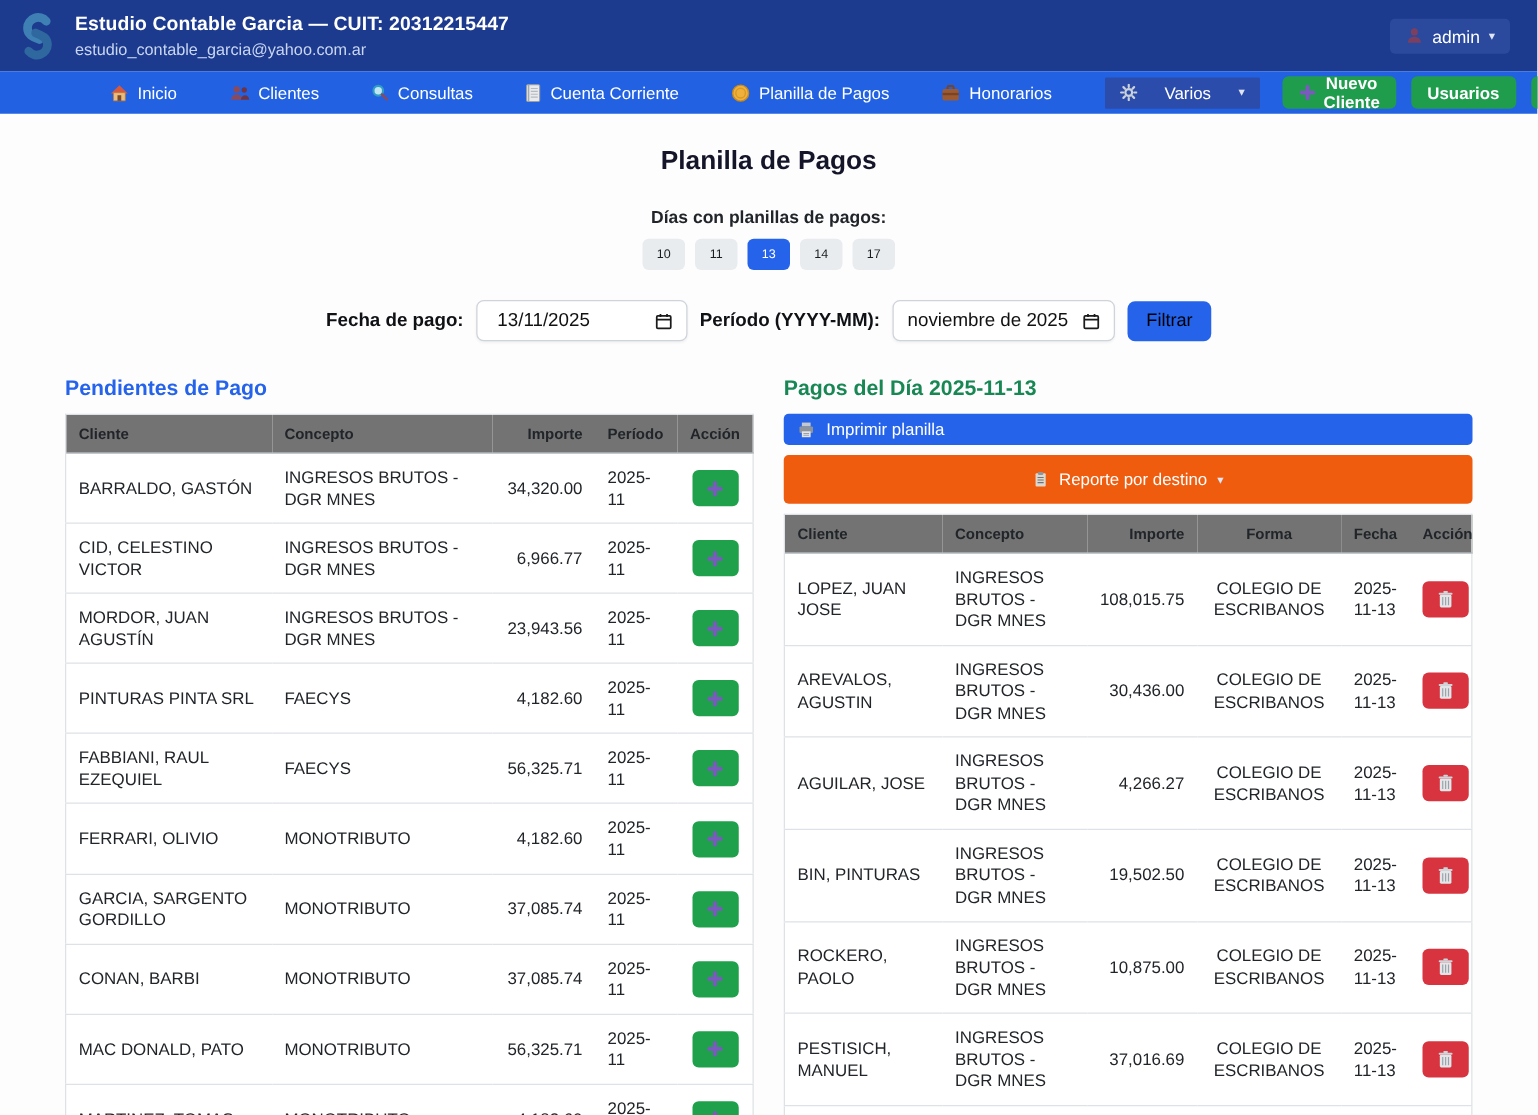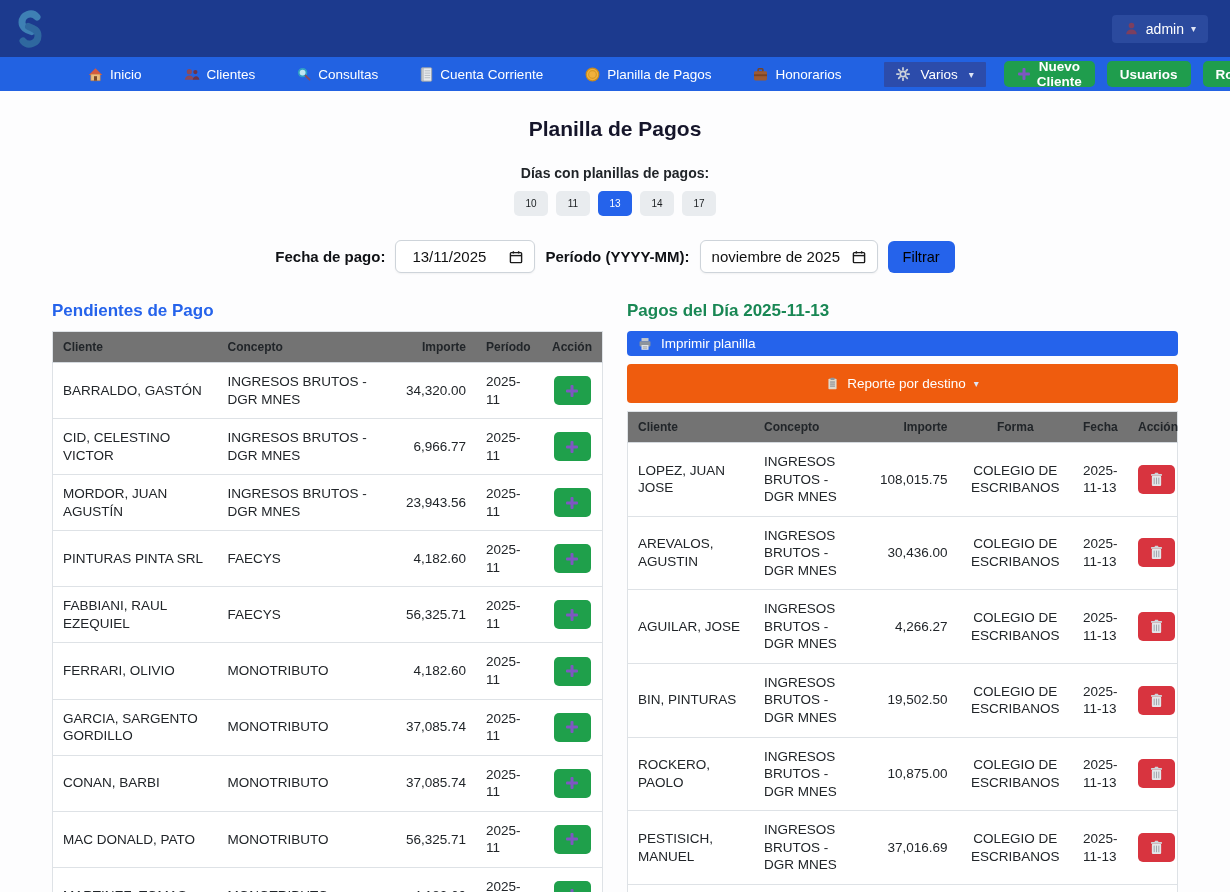--- a/index.html
+++ b/index.html
@@ -27,21 +27,21 @@
     height: 34px; background: #2262e2; display: flex; align-items: center;
     padding: 0 16px 0 88px;
   }
   .nav-item {
     display: flex; align-items: center; gap: 7px; color: #fff;
     font-size: 13.5px; margin-right: 42px; cursor: pointer; white-space: nowrap;
     text-decoration: none;
   }
   .varios-btn {
     background: #2c4cab; border: none; border-radius: 1px; padding: 5px 12px;
-    display: flex; align-items: center; gap: 11px; color: #fff; font-size: 13.5px;
+    display: flex; align-items: center; gap: 22px; color: #fff; font-size: 13.5px;
     margin-right: 18px; cursor: pointer; font-family: inherit; text-align: center;
   }
   .green-btn {
     background: #1f9d4d; border: none; border-radius: 5px; padding: 5px 13px;
     display: flex; align-items: center; gap: 6px; color: #fff; font-size: 13.5px;
     font-weight: bold; margin-right: 12px; cursor: pointer; font-family: inherit;
     height: 26px;
     justify-content: flex-end;
   }
   .icon { display: inline-flex; align-items: center; justify-content: center; line-height: 0; }
@@ -58,21 +58,21 @@
   }
   .day-btn.active { background: #2563eb; color: #fff; }
   .filter-row { display: flex; justify-content: center; align-items: center; gap: 10px; margin-bottom: 28px; }
   .filter-label { font-size: 15px; font-weight: bold; color: #0f1115; }
   .input-box {
     display: flex; align-items: center; justify-content: space-between; gap: 10px;
     border: 1px solid #ced4da; border-radius: 6px; background: #fff;
     padding: 5px 11px; height: 33px; font-size: 15px; color: #111;
     box-shadow: 0 1px 2px rgba(0,0,0,.05); cursor: pointer;
   }
-  .input-box.fecha { width: 140px; padding-left: 16px; }
+  .input-box.fecha { width: 169px; padding-left: 16px; }
   .input-box.periodo { width: 178px; }
   .btn-filtrar {
     background: #2563eb; color: #000000; border: none; border-radius: 6px;
     padding: 7px 15px; font-size: 14.5px; cursor: pointer; font-family: inherit; height: 32px;
   }
   
   .columns { display: flex; gap: 24px; }
   .col { flex: 1; min-width: 0; }
   .col-title { font-size: 17px; font-weight: bold; margin-bottom: 10px; }
   .col-title.pending { color: #2563eb; }
@@ -120,20 +120,24 @@
 </head>
 <body>
 
 <header class="topbar">
   <span class="logo icon">
     <svg viewBox="0 0 44 44" width="44" height="44">
       <path d="M29 10 a8.5 8.5 0 0 0 -15 5.4 c0 5.2 4.2 7.2 9.5 9.2" stroke="#3e80b4" stroke-width="7" fill="none" stroke-linecap="round"></path>
       <path d="M15 34 a8.5 8.5 0 0 0 15 -5.4 c0-5.2-4.2-7.2-9.5-9.2" stroke="#2f689f" stroke-width="7" fill="none" stroke-linecap="round"></path>
     </svg>
   </span>
+  <div>
+    <div class="brand-title">Estudio Contable Garcia — CUIT: 20312215447</div>
+    <div class="brand-email">estudio_contable_garcia@yahoo.com.ar</div>
+  </div>
   <button class="admin-btn">
     <span class="icon">
       <svg viewBox="0 0 16 16" width="15" height="15">
         <circle cx="8" cy="4.8" r="3" fill="#7c3f5f"></circle>
         <path d="M2.4 14c0-3.1 2.5-5 5.6-5s5.6 1.9 5.6 5z" fill="#7c3f5f"></path>
       </svg>
     </span>
     <span>admin</span>
     <span class="caret">▾</span>
   </button>

